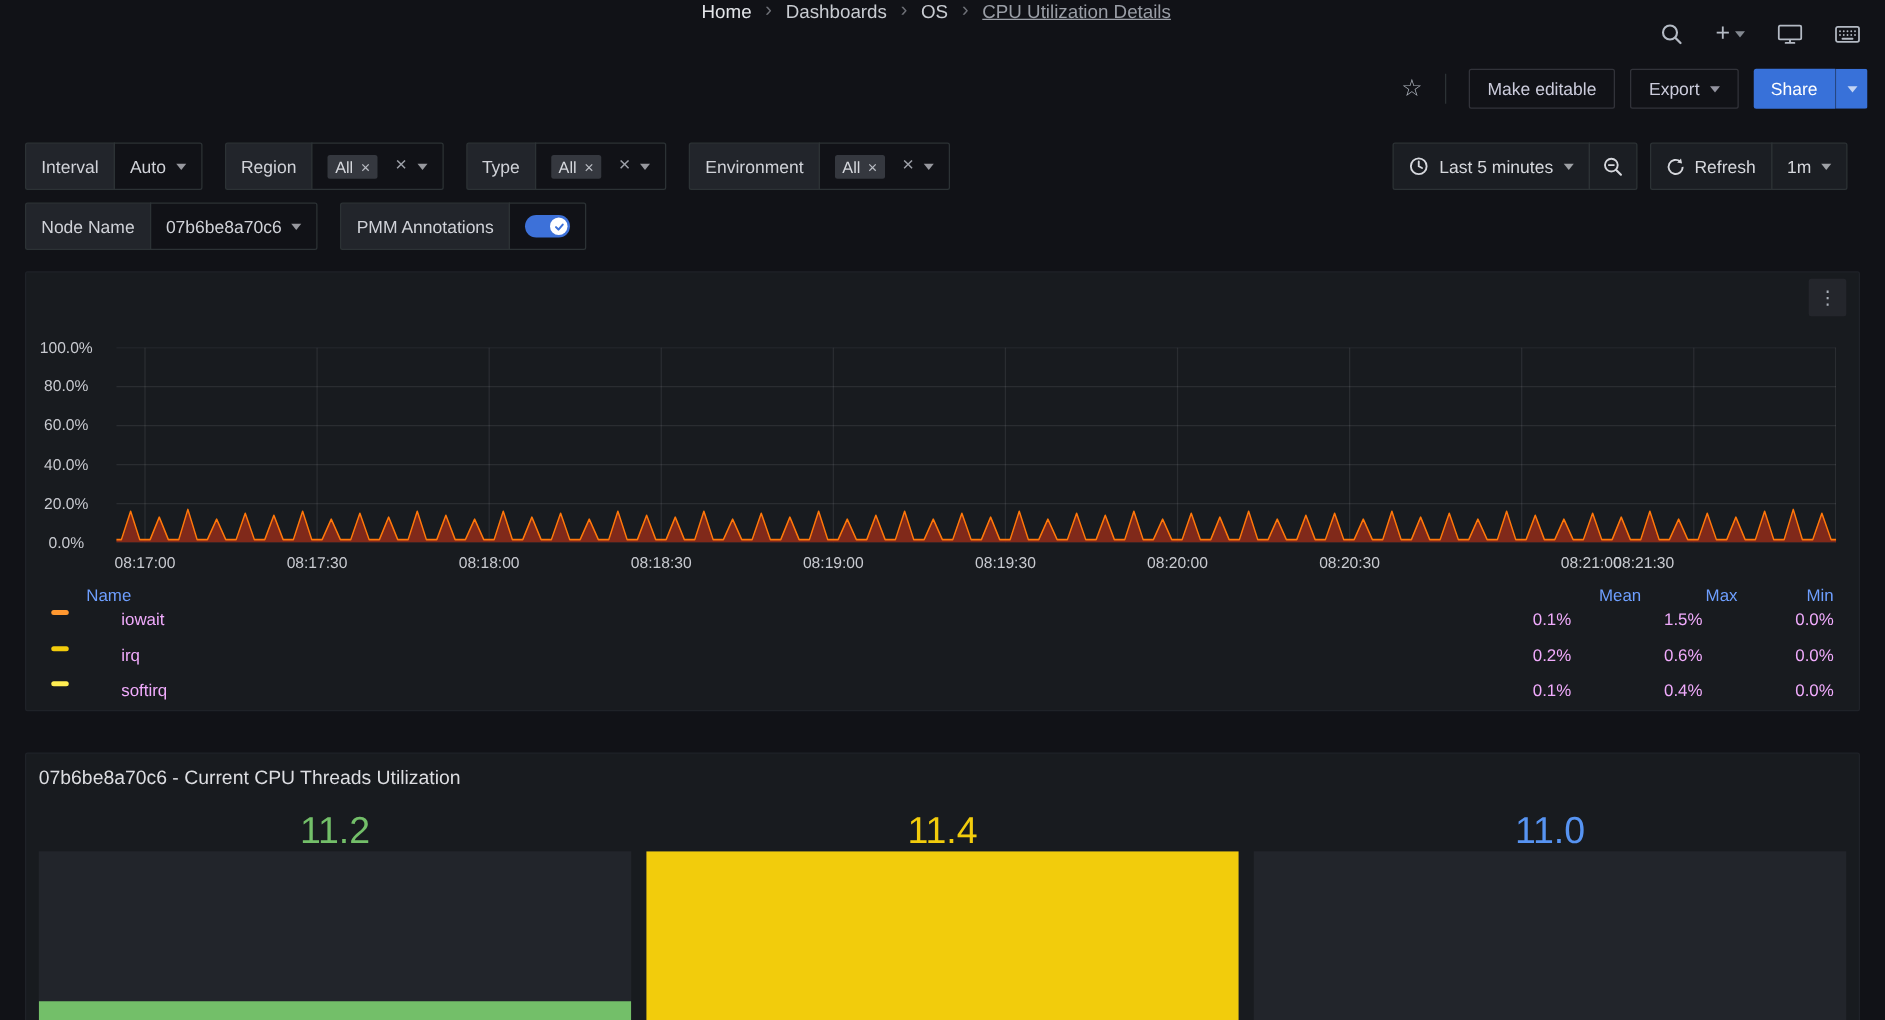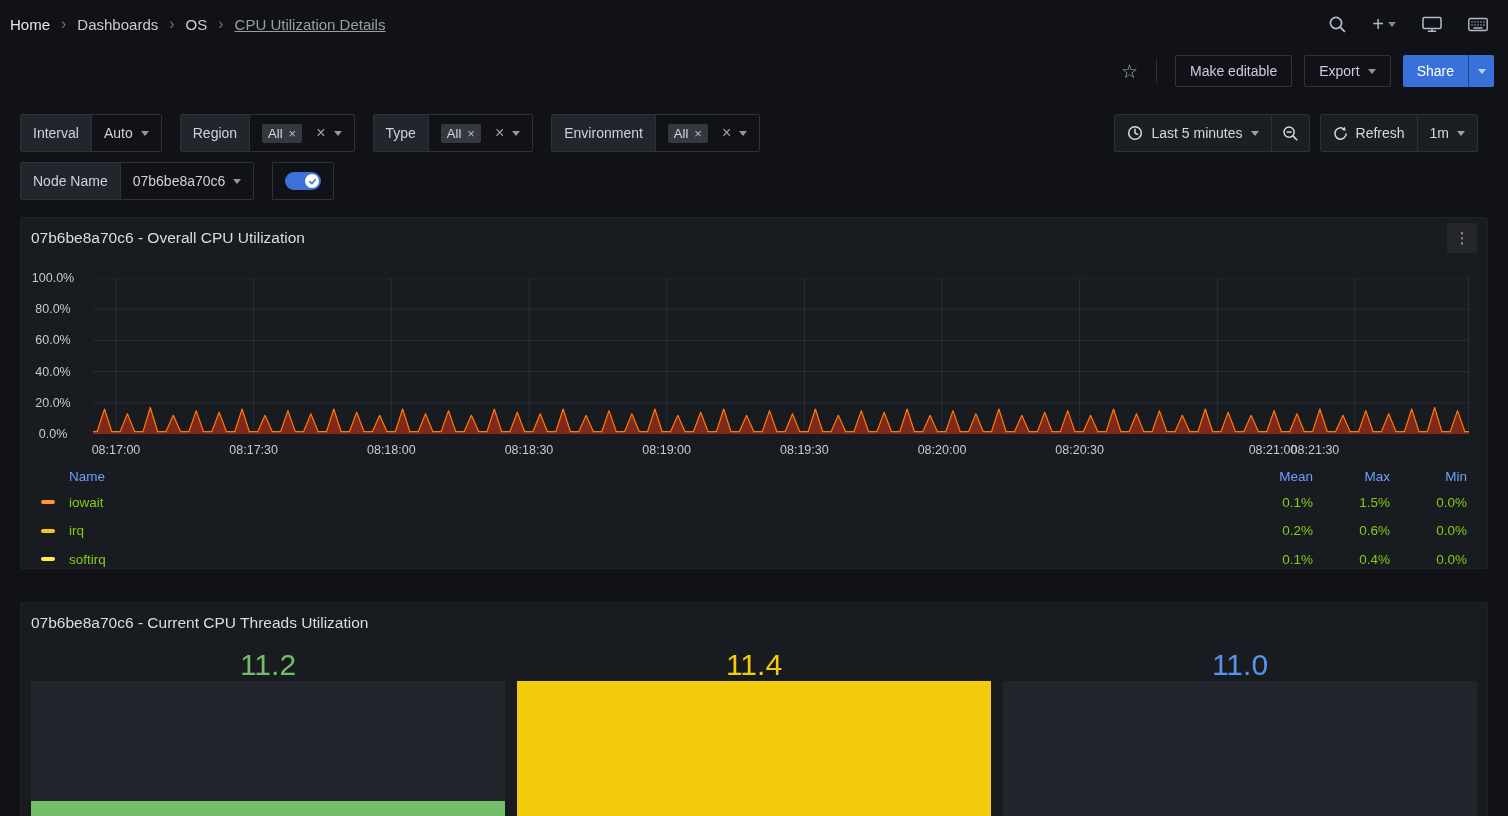--- a/index.html
+++ b/index.html
@@ -7,21 +7,21 @@
   body {
     background:#111217;
     color:#ccccdc;
     font-family:"Liberation Sans", sans-serif;
     font-size:14px;
   }
   button { background:none; border:none; font:inherit; color:inherit; cursor:pointer; }
   [data-interactable="true"] { cursor:pointer; }
 
   
-  .top-nav { height:48px; display:flex; align-items:center; padding:0 20px 0 10px; }
+  .top-nav { height:48px; display:flex; align-items:center; padding:0 20px 0 10px;flex-direction:column; }
   .breadcrumb { display:flex; align-items:center; font-size:15px; }
   .crumb { color:#c9ccd2; }
   .crumb.home { font-weight:500; color:#e4e6ea; }
   .crumb.current { color:#9a9ea6;text-decoration:underline; }
   .sep { color:#6e7077; margin:0 11px; font-size:16px; }
   .nav-icons { margin-left:auto; display:flex; align-items:center; gap:26px; color:#b4bac4; }
   .icon-btn { display:flex; align-items:center; justify-content:center; }
   .plus-group { gap:4px; }
   .plus { font-size:20px; line-height:18px; }
 
@@ -85,22 +85,22 @@
                    font-size:12.5px; color:#c8cad0; line-height:16px; }
   #cpu-svg { position:absolute; left:72px; top:60px; }
   .x-labels { position:absolute; left:0; top:224px; width:100%; height:16px; }
   .x-labels span { position:absolute; width:80px; text-align:center; font-size:12.5px;
                    color:#c8cad0; line-height:16px; }
 
   
   .legend { position:absolute; left:0; right:0; top:246px; bottom:0; overflow:hidden; }
   .legend-header { display:flex; align-items:center; height:24px; padding:0 20px 0 48px;
                    color:#6e9fff; font-size:13.5px; font-weight:500; }
-  .legend-row { display:flex; align-items:center; height:28.5px; padding:0 20px;
-                font-size:13.5px; color:#84cc16; }
+  .legend-row { display:flex; align-items:flex-start; height:28.5px; padding:0 20px;
+                font-size:13.5px; color:#f0abfc;gap:28px; }
   .swatch { width:14px; height:4px; border-radius:2px; margin-right:14px; flex:none; }
   .spacer { flex:1; }
   .l-cell, .lh-cell { width:77px; text-align:right; }
 
   
   .gauges { display:flex; gap:12px; padding:0 10px; margin-top:6px; }
   .gauge { flex:1; }
   .gauge-value { height:32px; line-height:32px; text-align:center; font-size:30px; font-weight:500; }
   .gauge-bar { height:153px; background:#22252b; position:relative; overflow:hidden; }
   .gauge-fill { position:absolute; left:0; right:0; bottom:0; height:0; }
@@ -265,38 +265,38 @@
     <div class="filter-row second" data-interactable="false">
       <div class="seg-group" data-interactable="false">
         <div class="seg lbl" data-interactable="false">Node Name</div>
         <div class="seg val" data-interactable="true">
           <span data-interactable="false">07b6be8a70c6</span>
           <span class="caret" data-interactable="false"></span>
         </div>
       </div>
 
       <div class="seg-group" data-interactable="false">
+        <div class="seg lbl" data-interactable="false">PMM Annotations</div>
         <div class="seg val" data-interactable="false">
           <span class="toggle" data-interactable="true">
             <span class="knob" data-interactable="false">
               <svg width="9" height="9" viewBox="0 0 10 10">
                   <polyline points="2,5.2 4.2,7.4 8,3" fill="none" stroke="#3d71d9" stroke-width="1.8" stroke-linecap="round" stroke-linejoin="round"></polyline>
                 </svg>
             </span>
           </span>
         </div>
       </div>
     </div>
   </section>
 
   <main class="content" data-interactable="false">
 
     <section class="panel panel-cpu" data-interactable="false">
       <div class="panel-header" data-interactable="false">
-        <h2 class="panel-title" data-interactable="true">07b6be8a70c6 - Overall CPU Utilization</h2>
         <div class="kebab-btn" data-interactable="true">
           <span data-interactable="false">⋮</span>
         </div>
       </div>
 
       <div class="y-labels" id="cpu-ylabels" data-interactable="false">
         <span data-interactable="false" style="top: 52px;">100.0%</span>
         <span data-interactable="false" style="top: 83.2px;">80.0%</span>
         <span data-interactable="false" style="top: 114.4px;">60.0%</span>
         <span data-interactable="false" style="top: 145.6px;">40.0%</span>

